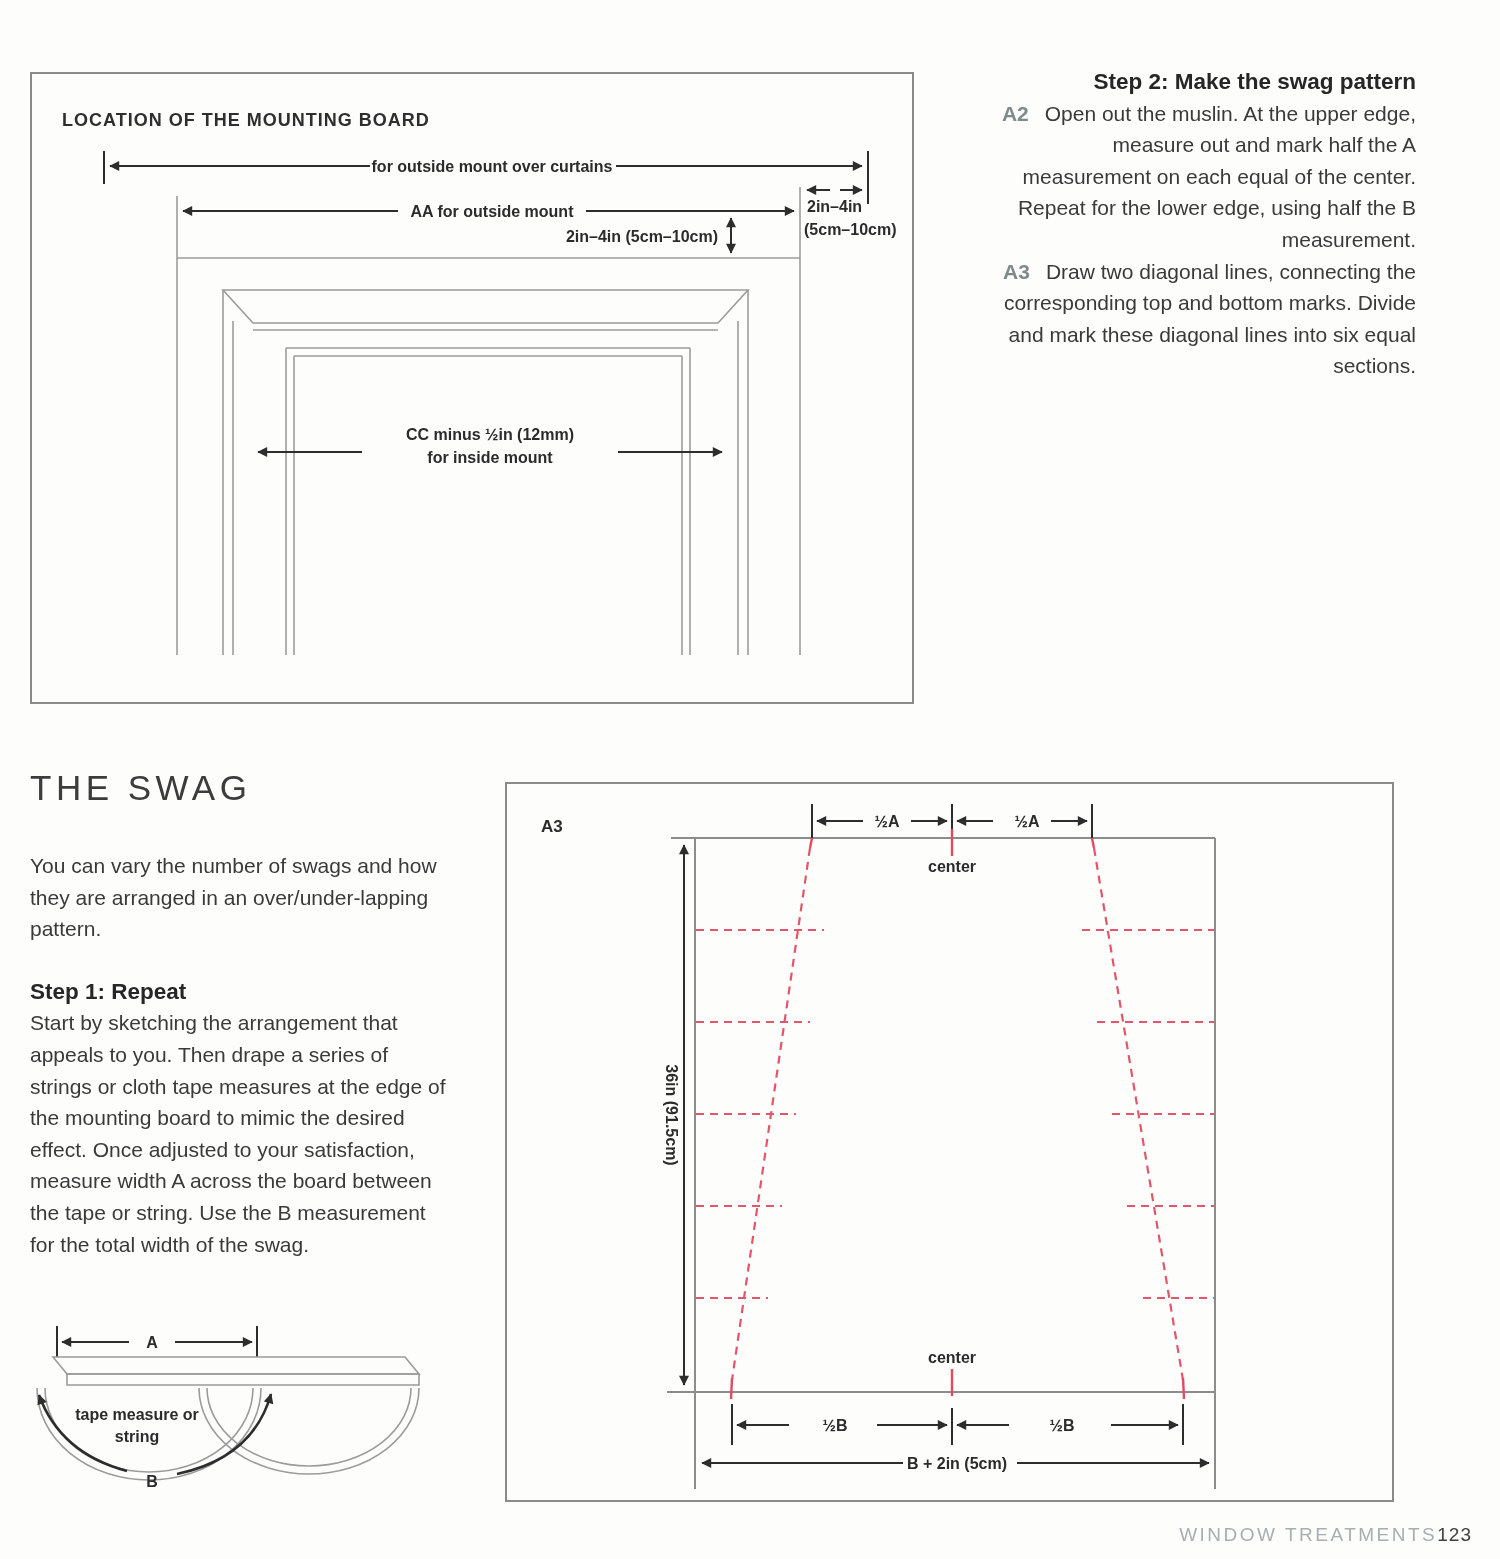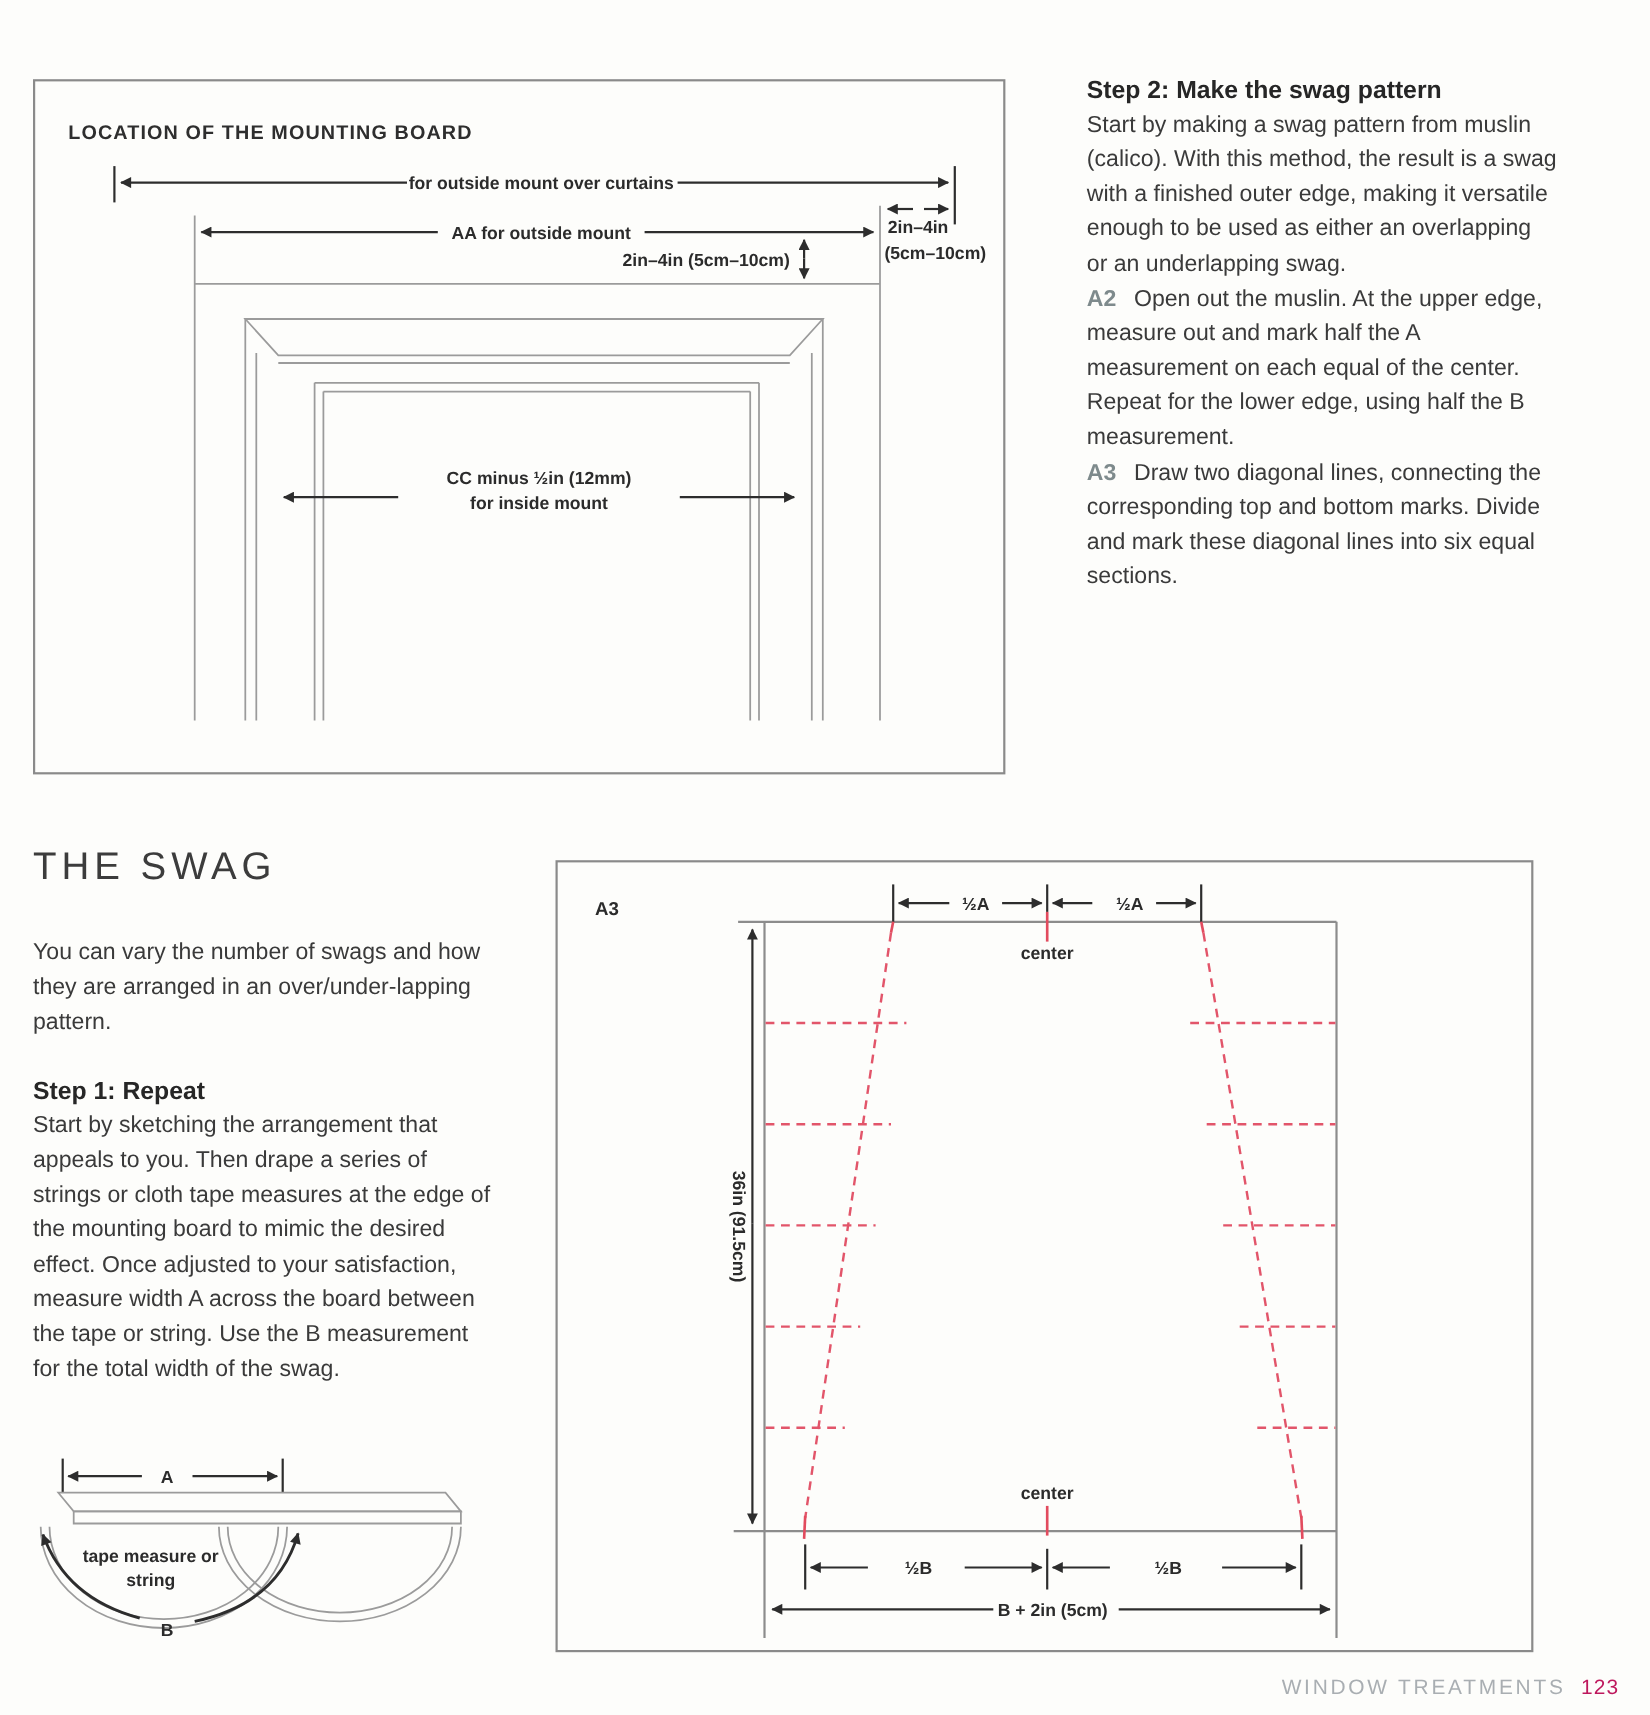--- a/index.html
+++ b/index.html
@@ -17,38 +17,38 @@
   .dim { stroke:#2d2d2d; stroke-width:2;   fill:none; }
   .red { stroke:#e24b5e; stroke-width:2.4; fill:none; }
   .redd{ stroke:#e2556a; stroke-width:2.2; fill:none; stroke-dasharray:8 6; }
   .box { stroke:#8a8a8a; stroke-width:2; fill:none; }
 
   text.dl { font:700 16px "Liberation Sans", sans-serif; fill:#2b2b2b; }
   text.dt { font:700 18px "Liberation Sans", sans-serif; letter-spacing:1px; fill:#2e2e2e; }
 
   
   .col p { margin:0; font-size:21px; line-height:31.6px; color:#3a3a3a; }
-  .step2col { position:absolute; left:988px; top:66px; width:428px; }
+  .step2col { position:absolute; left:988px; top:66px; width:428px;text-align:right; }
   .step2col h3, .swagcol h3 {
     margin:0; font-size:22.5px; line-height:31.6px; font-weight:700; color:#262626;
   }
   .slab { color:#7e8a8c; font-weight:700; margin-right:16px; }
 
   .swagcol { position:absolute; left:30px; top:768px; width:425px; }
   .swagcol h2 {
     margin:0 0 42px 0; font-size:35px; font-weight:400;
     letter-spacing:4.5px; color:#3c3c3c;
   }
   .swagcol h3 { margin-top:31px; }
 
   .footer {
     position:absolute; top:1524px; right:28px;
     font-size:19px; letter-spacing:2.5px; color:#a9aeb2;
   }
-  .footer .pg { color:#be185d; letter-spacing:1px; margin-left:14px; }
+  .footer .pg { color:#404040; letter-spacing:1px; }
 </style>
 </head>
 <body>
 
 <div class="page">
 
   <svg class="box1" style="left:30px; top:72px;" width="885" height="633" viewBox="0 0 885 633">
     <defs>
       <marker id="ah" viewBox="0 0 10 10" refX="9.2" refY="5" markerWidth="12" markerHeight="10" orient="auto" markerUnits="userSpaceOnUse">
         <path d="M0,0 L10,5 L0,10 z" fill="#2d2d2d"></path>
@@ -111,21 +111,20 @@
     <g>
       <text x="460" y="368" text-anchor="middle" class="dl">CC minus ½in (12mm)</text>
       <text x="460" y="391" text-anchor="middle" class="dl">for inside mount</text>
       <line x1="332" y1="380" x2="228" y2="380" class="dim" marker-end="url(#ah)"></line>
       <line x1="588" y1="380" x2="692" y2="380" class="dim" marker-end="url(#ah)"></line>
     </g>
   </svg>
 
   <div class="col step2col">
     <h3>Step 2: Make the swag pattern</h3>
-    <p>Start by making a swag pattern from muslin (calico). With this method, the result is a swag with a finished outer edge, making it versatile enough to be used as either an overlapping or an underlapping swag.</p>
     <p><span class="slab">A2</span><span>Open out the muslin. At the upper edge, measure out and mark half the A measurement on each equal of the center. Repeat for the lower edge, using half the B measurement.</span></p>
     <p><span class="slab">A3</span><span>Draw two diagonal lines, connecting the corresponding top and bottom marks. Divide and mark these diagonal lines into six equal sections.</span></p>
   </div>
 
   <div class="col swagcol">
     <h2>THE SWAG</h2>
     <p>You can vary the number of swags and how they are arranged in an over/under-lapping pattern.</p>
     <h3>Step 1: Repeat</h3>
     <p>Start by sketching the arrangement that appeals to you. Then drape a series of strings or cloth tape measures at the edge of the mounting board to mimic the desired effect. Once adjusted to your satisfaction, measure width A across the board between the tape or string. Use the B measurement for the total width of the swag.</p>
   </div>

